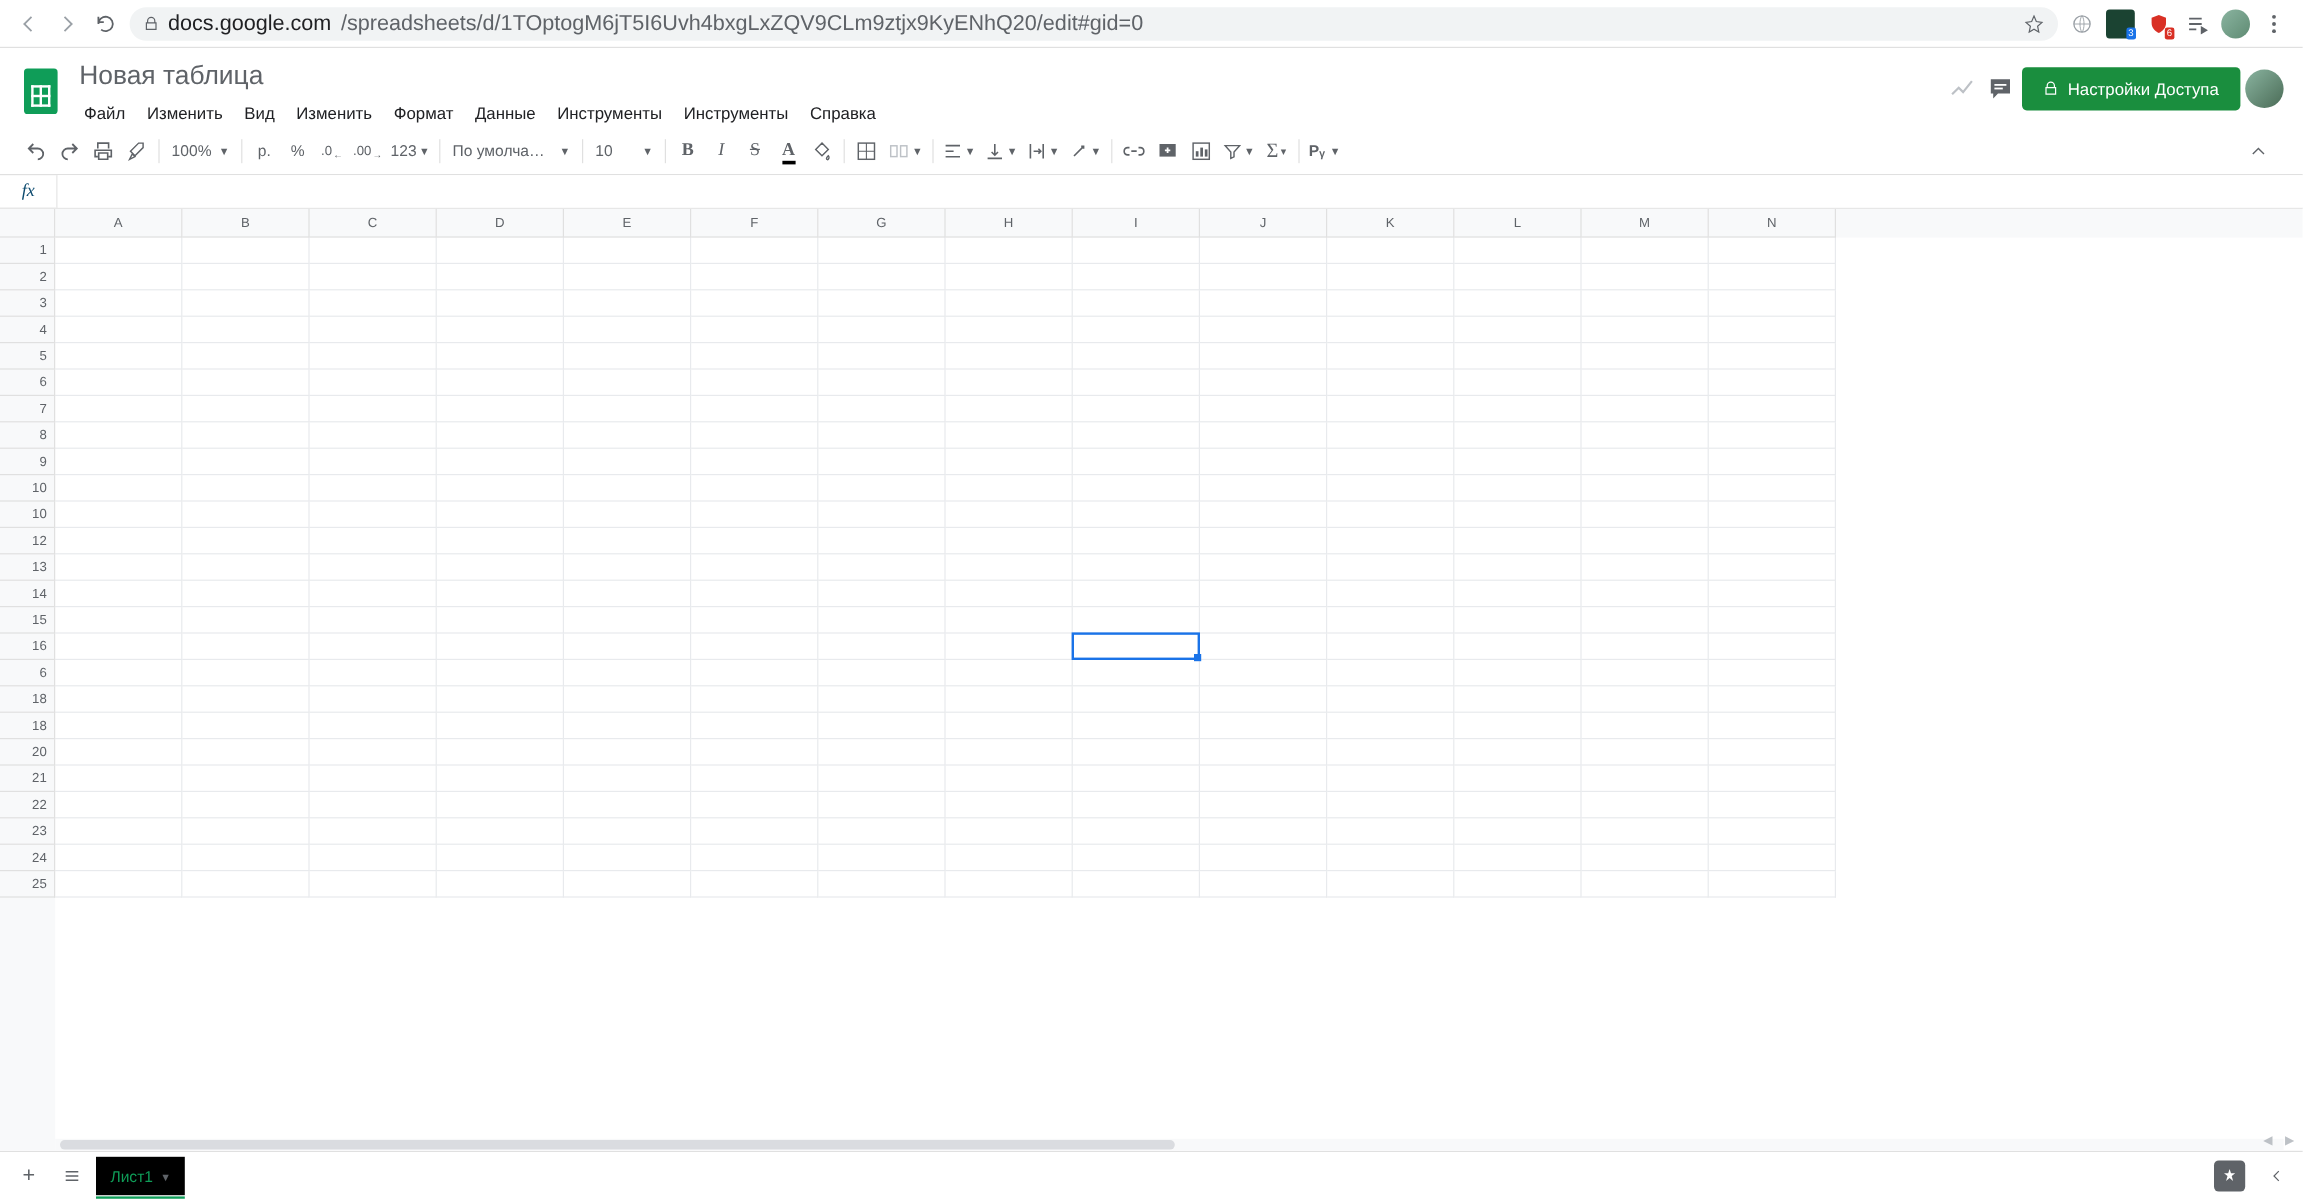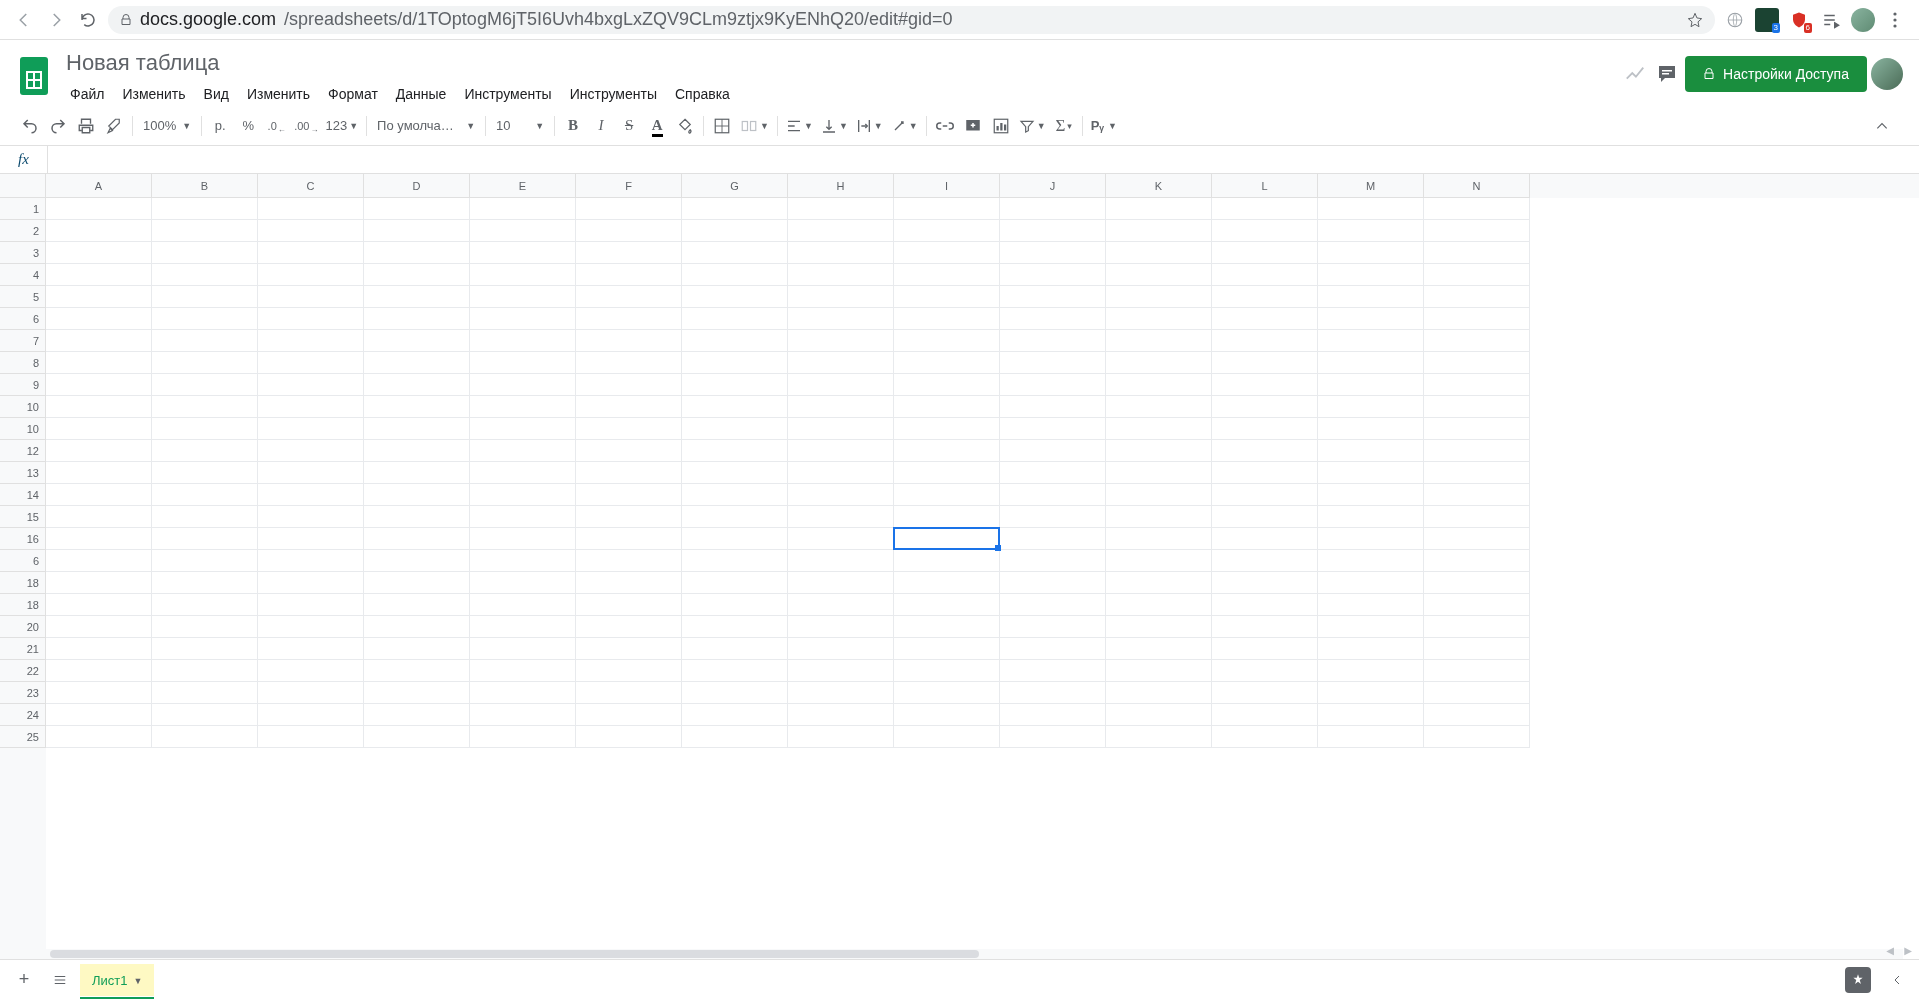--- a/index.html
+++ b/index.html
@@ -72,21 +72,21 @@
   .hscroll-thumb { height:8px; background:#dadce0; border-radius:4px; margin-left:4px;}
 
   
   .grid-bottom-nav { position:absolute; right:4px; bottom:2px; display:flex; gap:4px; z-index:6;}
   .nav-tri { width:14px; height:14px; color:#bdc1c6; display:flex; align-items:center; justify-content:center; font-size:10px;}
 
   
   .sheet-bar { height:40px; border-top:1px solid #e0e0e0; display:flex; align-items:center; padding:0 8px; gap:4px; position:relative;}
   .sheet-btn { width:32px; height:32px; display:flex; align-items:center; justify-content:center; color:#5f6368; font-size:18px; cursor:pointer;}
   .sheet-tab { height:32px; padding:0 12px; display:flex; align-items:center; gap:6px; color:#0f9d58; font-weight:500; border-top:2px solid transparent; position:relative; cursor:pointer;}
-  .sheet-tab.active { background:#fef9c3;text-align:right; }
+  .sheet-tab.active { background:#000000;text-align:right; }
   .sheet-tab.active::before { content:""; position:absolute; bottom:-4px; left:0; right:0; height:3px; background:#0f9d58;}
   .explore-btn { width:26px; height:26px; background:#5f6368; border-radius:4px; display:flex; align-items:center; justify-content:center; color:#fff; position:absolute; right:48px; font-size:13px;}
   .side-toggle { width:28px; height:28px; display:flex; align-items:center; justify-content:center; color:#5f6368; position:absolute; right:8px;}
 
   svg { display:block; }
 </style>
 </head>
 <body>
 
 <div class="browser-bar">

